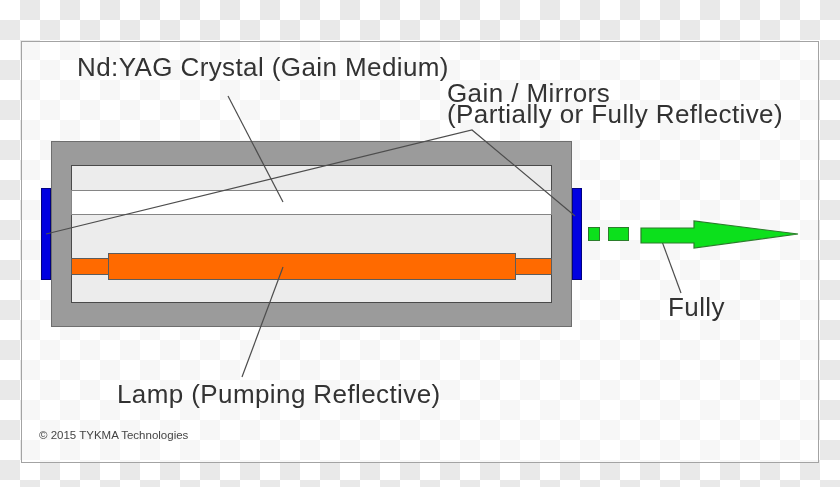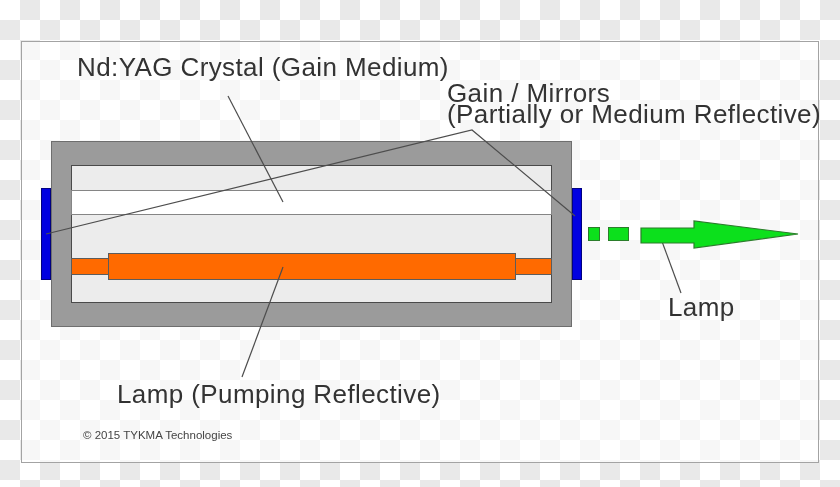--- a/index.html
+++ b/index.html
@@ -34,21 +34,21 @@
   .label{
     position:absolute;z-index:8;color:var(--label-text);
     font-size:26px;line-height:21px;letter-spacing:0.4px;white-space:nowrap;
   }
   .label-crystal{left:77px;top:57px;}
   .label-mirrors{left:447px;top:83px;}
   .label-lamp{left:117px;top:384px;}
   .label-light{left:668px;top:297px;}
   .copyright{
     position:absolute;left:39px;top:429px;z-index:8;
-    font-size:11.5px;letter-spacing:0;color:#454545;white-space:nowrap;margin-left:44px;
+    font-size:11.5px;letter-spacing:0;color:#454545;white-space:nowrap;
   }
 </style>
 </head>
 <body>
 
 <div class="stage">
 
   <div class="panel"></div>
 
   <div class="abs housing"></div>
@@ -65,19 +65,19 @@
     <polyline points="228,96 283,202"></polyline>
     <polyline points="46,234 472,130 575,216"></polyline>
     <polyline points="283,267 242,377"></polyline>
     <polyline points="660,236 681,293"></polyline>
     <polygon class="beam-arrow" points="641,228 694,228 694,221 798,234 694,248 694,243 641,243"></polygon>
   </svg>
 
   <div class="label label-crystal">Nd:YAG Crystal (Gain Medium)</div>
   <div class="label label-mirrors">
     <span>Gain / Mirrors</span><br>
-    <span>(Partially or Medium Reflective)</span>
+    <span>(Partially or Fully Reflective)</span>
   </div>
   <div class="label label-lamp">Lamp (Pumping Reflective)</div>
-  <div class="label label-light">Lamp</div>
+  <div class="label label-light">Fully</div>
   <div class="copyright">© 2015 TYKMA Technologies</div>
 
 </div>
 
 </body></html>

